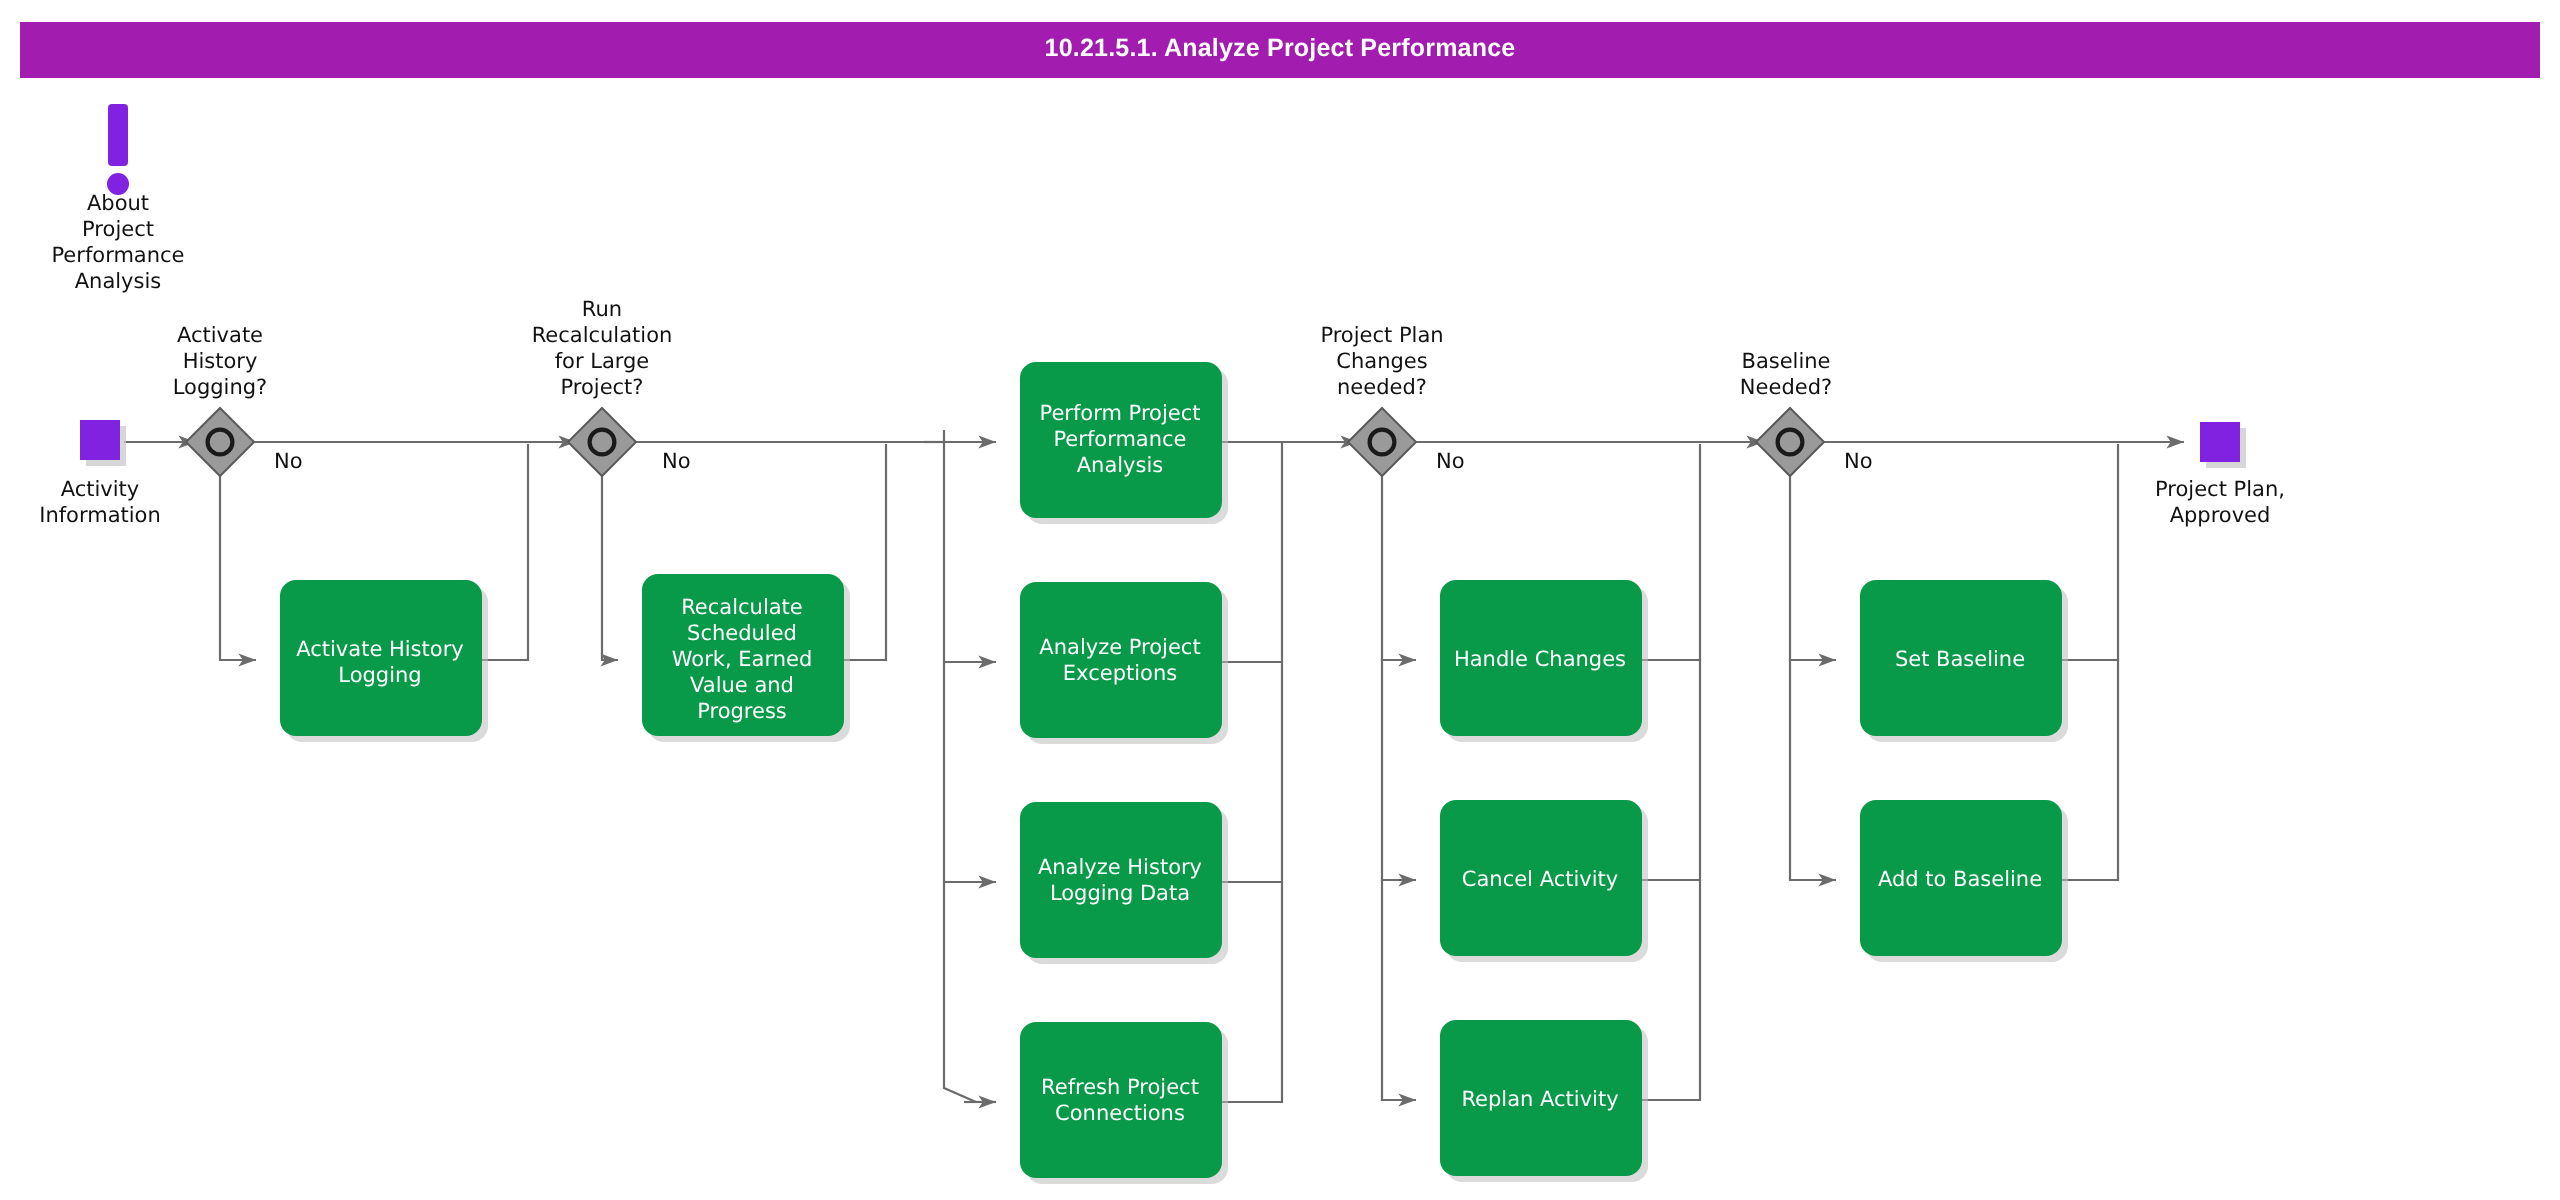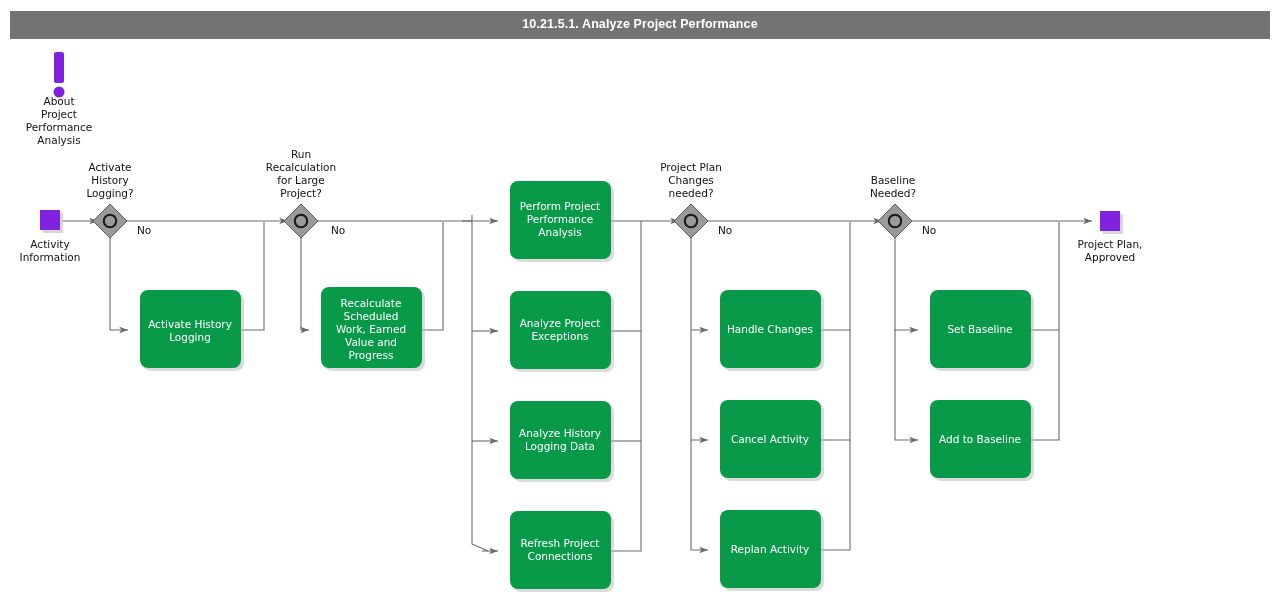--- a/index.html
+++ b/index.html
@@ -16,21 +16,21 @@
     width: 1280px;
     height: 600px;
     background: #ffffff;
   }
   .titlebar {
     position: absolute;
     left: 10px;
     top: 11px;
     width: 1260px;
     height: 28px;
-    background: #737373;
+    background: #a21caf;
     box-sizing: border-box;
   }
   .titlebar-text {
     position: absolute;
     left: 0; right: 0;
     top: 6px;
     text-align: center;
     color: #ffffff;
     font-family: "Liberation Sans", sans-serif;
     font-size: 12.5px;

